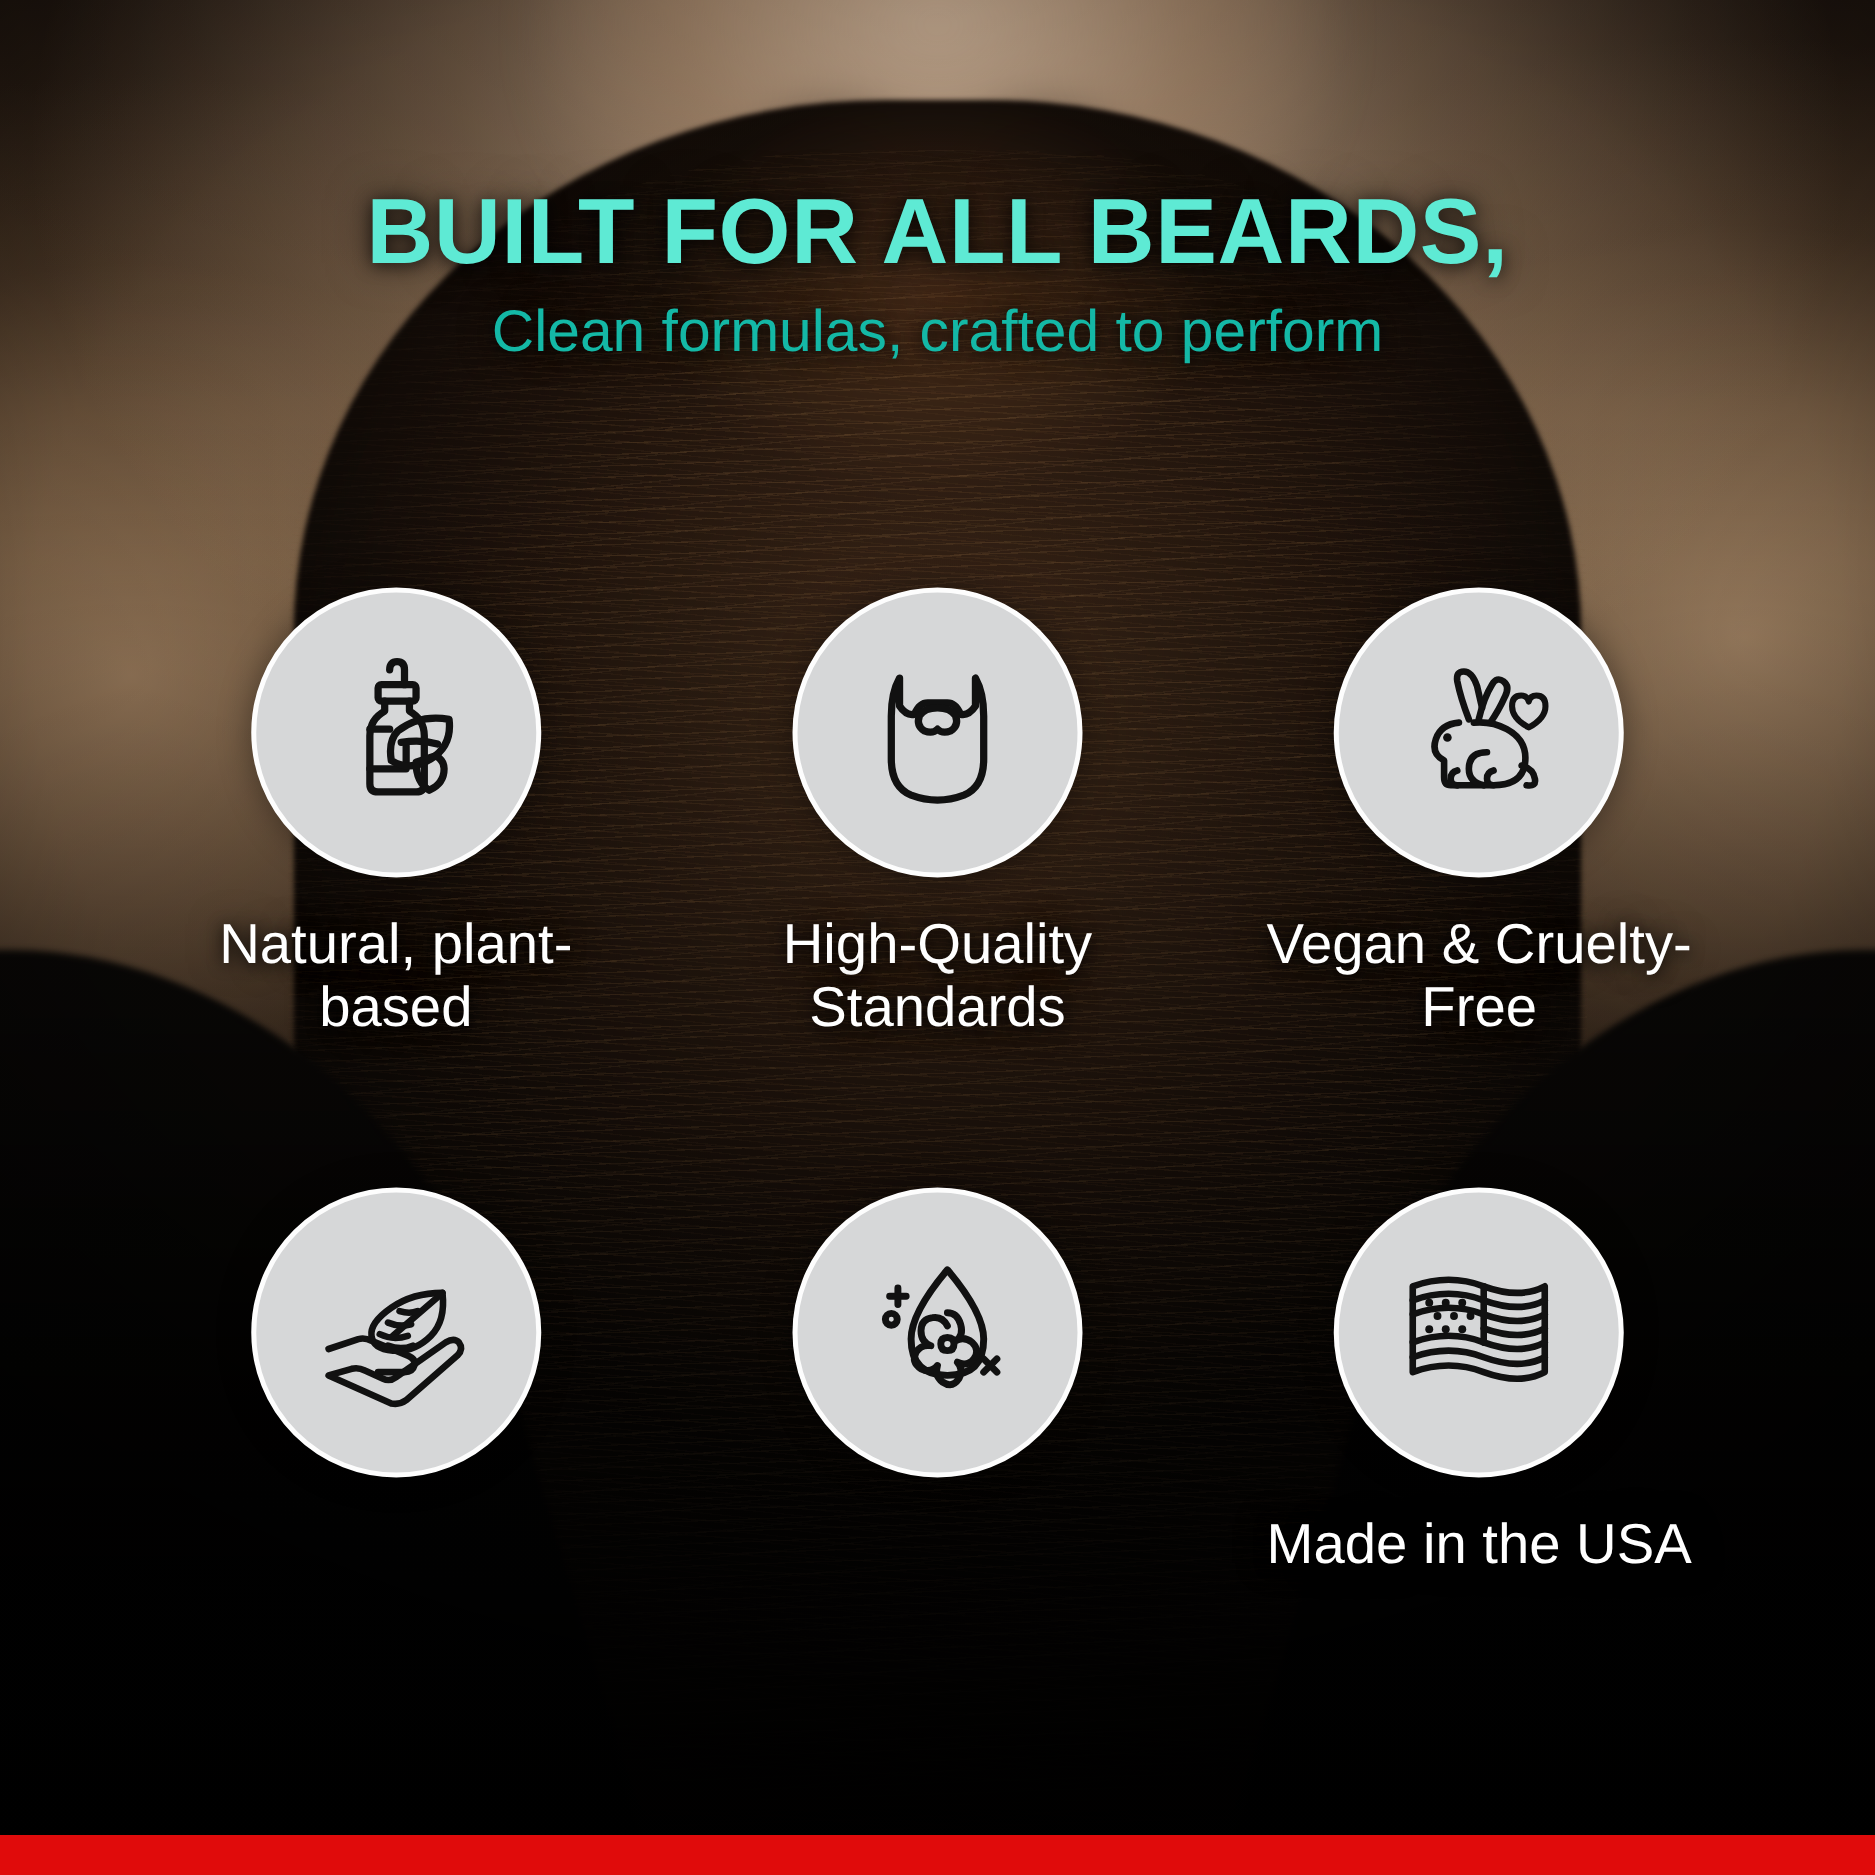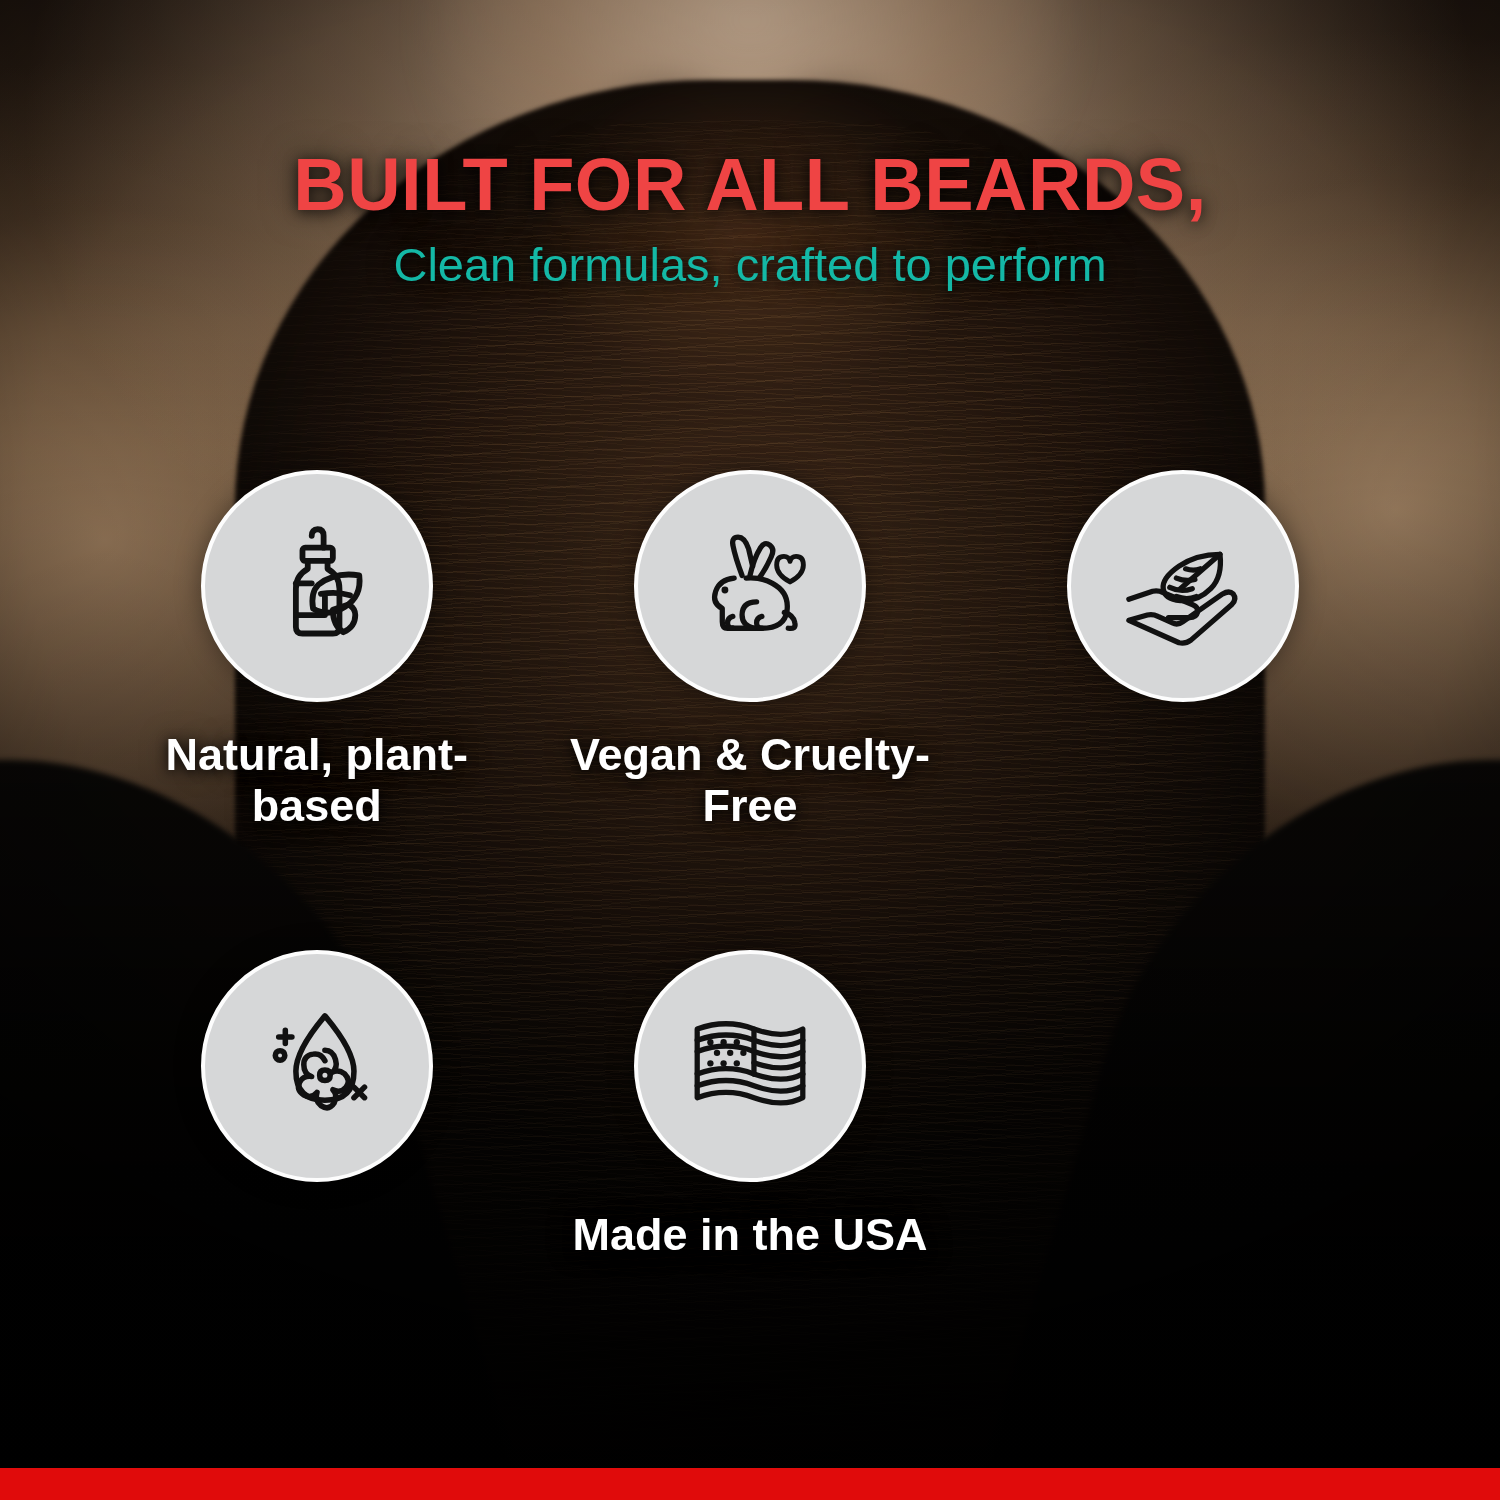--- a/index.html
+++ b/index.html
@@ -84,21 +84,21 @@
       radial-gradient(ellipse 78% 62% at 50% 34%, rgba(0,0,0,0) 0%, rgba(0,0,0,0.18) 62%, rgba(0,0,0,0.62) 100%),
       linear-gradient(180deg, rgba(0,0,0,0.10) 0%, rgba(0,0,0,0.00) 22%, rgba(0,0,0,0.22) 60%, rgba(0,0,0,0.72) 84%, rgba(0,0,0,0.94) 100%);
   }
 
   
   #content { position:absolute; inset:0; }
 
   .headline {
     position:absolute; top:148px; left:0; right:0;
     text-align:center;
-    color:#ef4444;
+    color:#5eead4;
     font-size:74px;
     font-weight:700;
     letter-spacing:0.5px;
     line-height:1.0;
     text-shadow:0 2px 14px rgba(0,0,0,0.75), 0 0 34px rgba(0,0,0,0.55);
   }
   .subhead {
     position:absolute; top:241px; left:0; right:0;
     text-align:center;
     color:#14b8a6;
@@ -130,21 +130,21 @@
     box-shadow:0 0 26px rgba(0,0,0,0.40);
     flex:0 0 auto;
   }
   .badge svg { width:132px; height:132px; display:block; }
 
   .caption {
     margin-top:28px;
     text-align:center;
     color:#fff;
     font-size:45px;
-    font-weight:700;
+    font-weight:400;
     line-height:1.13;
     max-width:380px;
     text-shadow:0 2px 12px rgba(0,0,0,0.85), 0 0 26px rgba(0,0,0,0.6);
   }
 
   .footer-bar {
     position:absolute; left:0; right:0; bottom:0;
     height:32px;
   }
 </style>
@@ -177,20 +177,30 @@
             <path d="M34 48 l12 0"></path>
             <path d="M34 72 l22 0 0 -14"></path>
             <path d="M51 49 q13 -10 31 -7 q2 16 -11 24 q-13 8 -24 1 q-2 -12 4 -18 z"></path>
             <path d="M53 56 q12 -2 22 1"></path>
             <path d="M62 68 q0 12 8 17 q9 -4 9 -13 q0 -5 -5 -8 z"></path>
           </svg>
         </div>
         <div class="caption">Natural, plant-based</div>
       </div>
 
+      <div class="cell">
+        <div class="badge" style="background: rgb(214, 215, 216); border-color: rgb(253, 253, 253);">
+          <svg viewBox="0 0 100 100" fill="none" stroke="#111" stroke-width="4.4" stroke-linecap="round" stroke-linejoin="round">
+            <path d="M27 17 q-5 9 -5 23 l0 26 q0 17 12 22 q8 3 16 3 q8 0 16 -3 q12 -5 12 -22 l0 -26 q0 -14 -5 -23
+                     l0 17 q-4 6 -9 5 q-3 -7 -8 -7 l-12 0 q-5 0 -8 7 q-5 1 -9 -5 z"></path>
+            <path d="M39 40 q3 -5 11 -5 q8 0 11 5 q2 6 -3 9 q-5 2 -8 -1 q-3 3 -8 1 q-5 -3 -3 -9 z"></path>
+          </svg>
+        </div>
+        <div class="caption">High-Quality Standards</div>
+      </div>
 
       <div class="cell">
         <div class="badge" style="background: rgb(214, 215, 216); border-color: rgb(253, 253, 253);">
           <svg viewBox="0 0 100 100" fill="none" stroke="#111" stroke-width="4" stroke-linecap="round" stroke-linejoin="round">
             <path d="M44 42 q-5 -13 -7 -23 q-1 -6 4 -6 q5 0 8 9 l3 13"></path>
             <path d="M50 42 q3 -13 8 -21 q3 -5 7 -2 q4 3 1 9 q-4 9 -9 16"></path>
             <path d="M38 44 q-11 1 -14 10 q-3 9 5 13 l0 10 q0 5 4 5 l4 0"></path>
             <path d="M37 82 l22 0 q17 0 19 -13 q2 -14 -11 -21 q-9 -5 -20 -4"></path>
             <path d="M37 82 q-4 0 -4 -4 q0 -4 4 -5"></path>
             <path d="M59 82 q-4 0 -4 -4 q0 -4 4 -5"></path>

